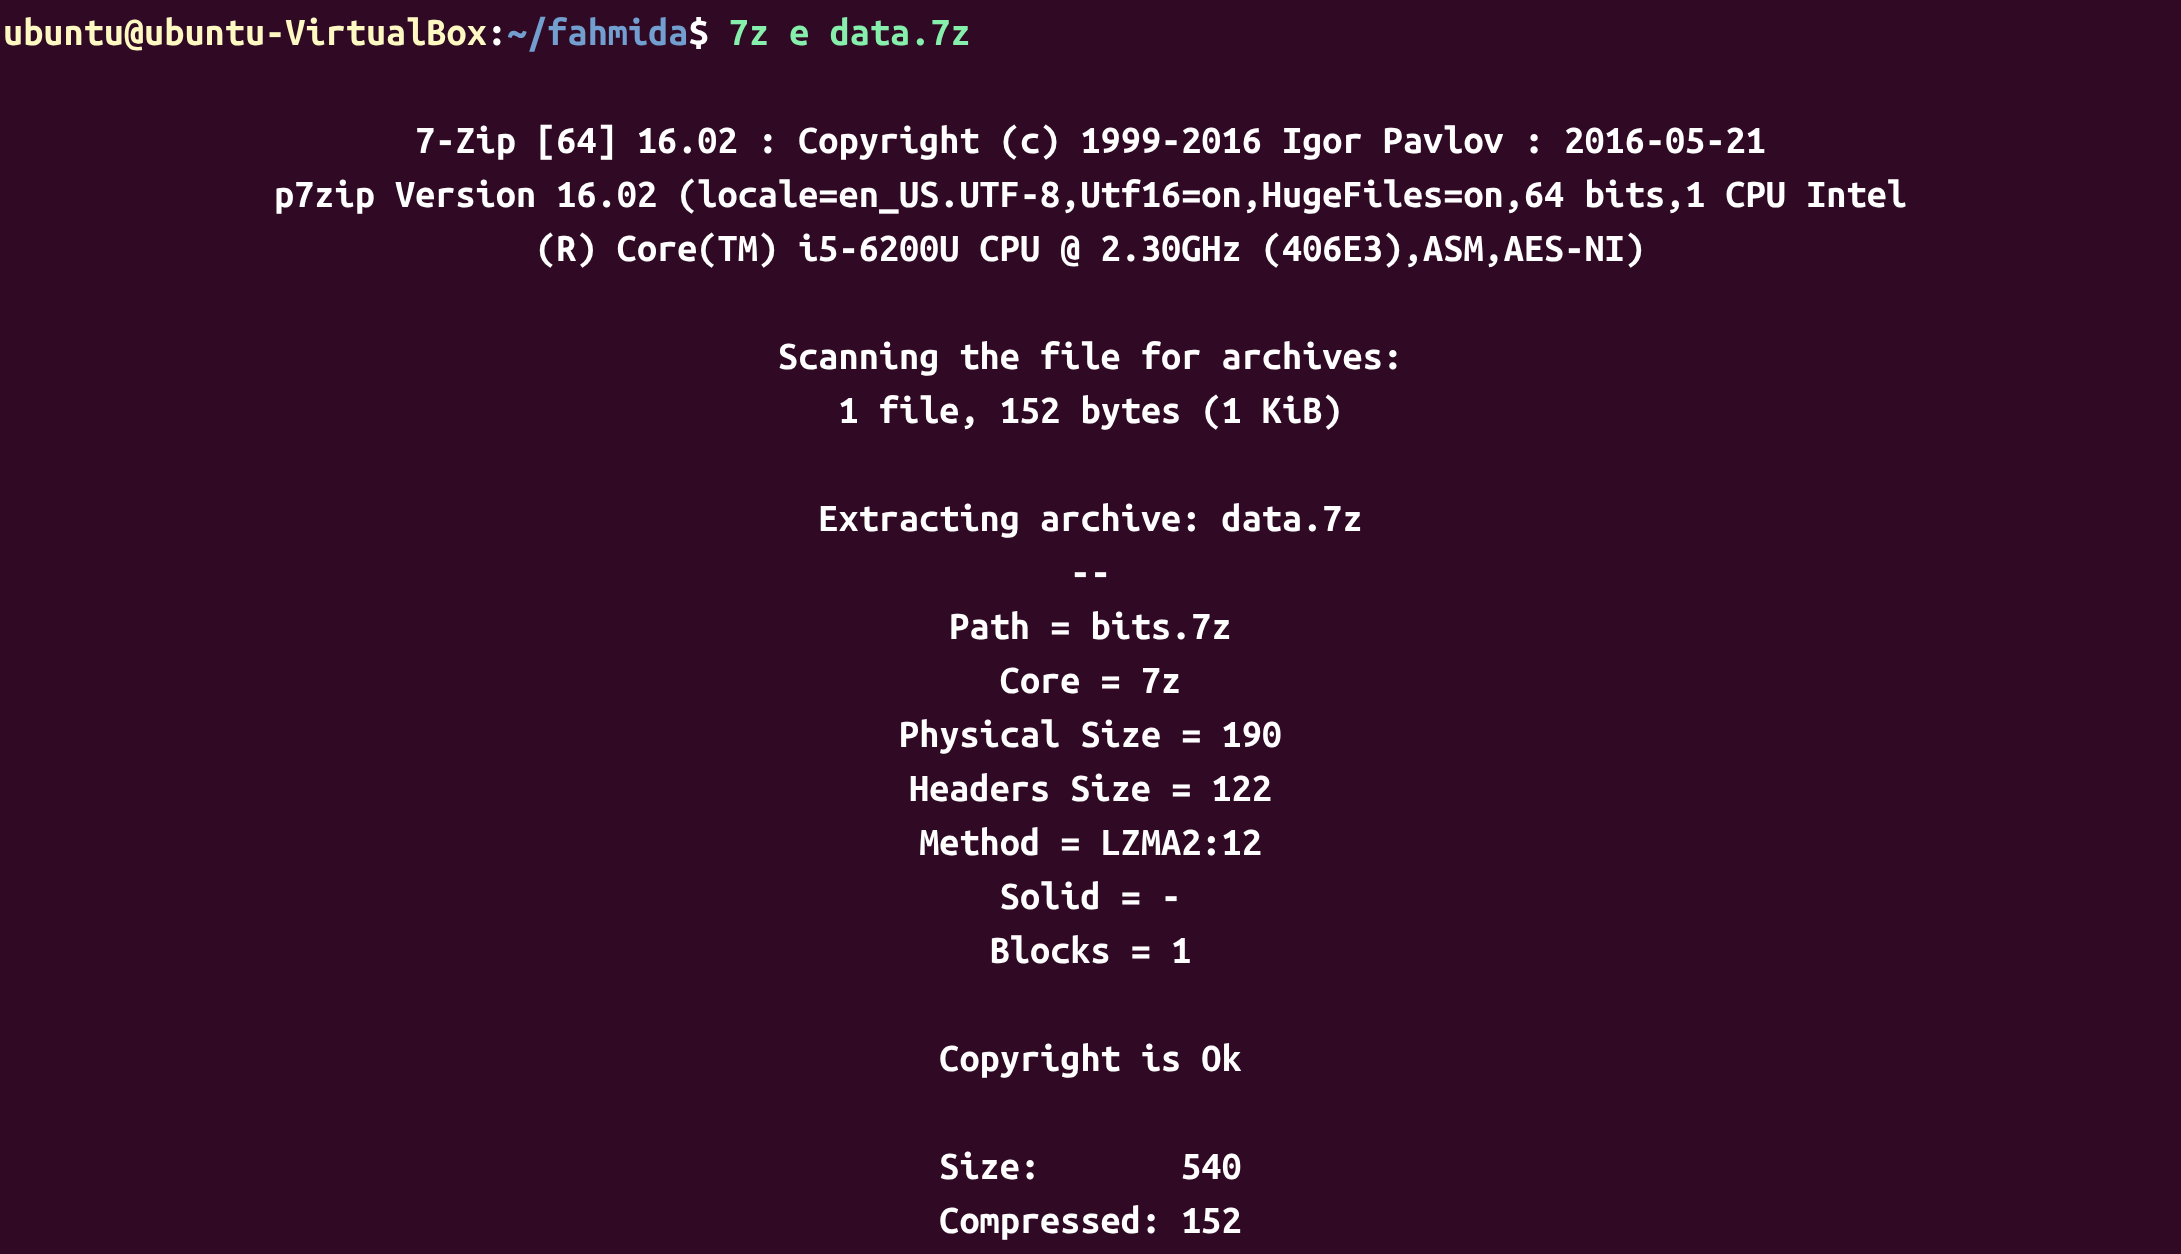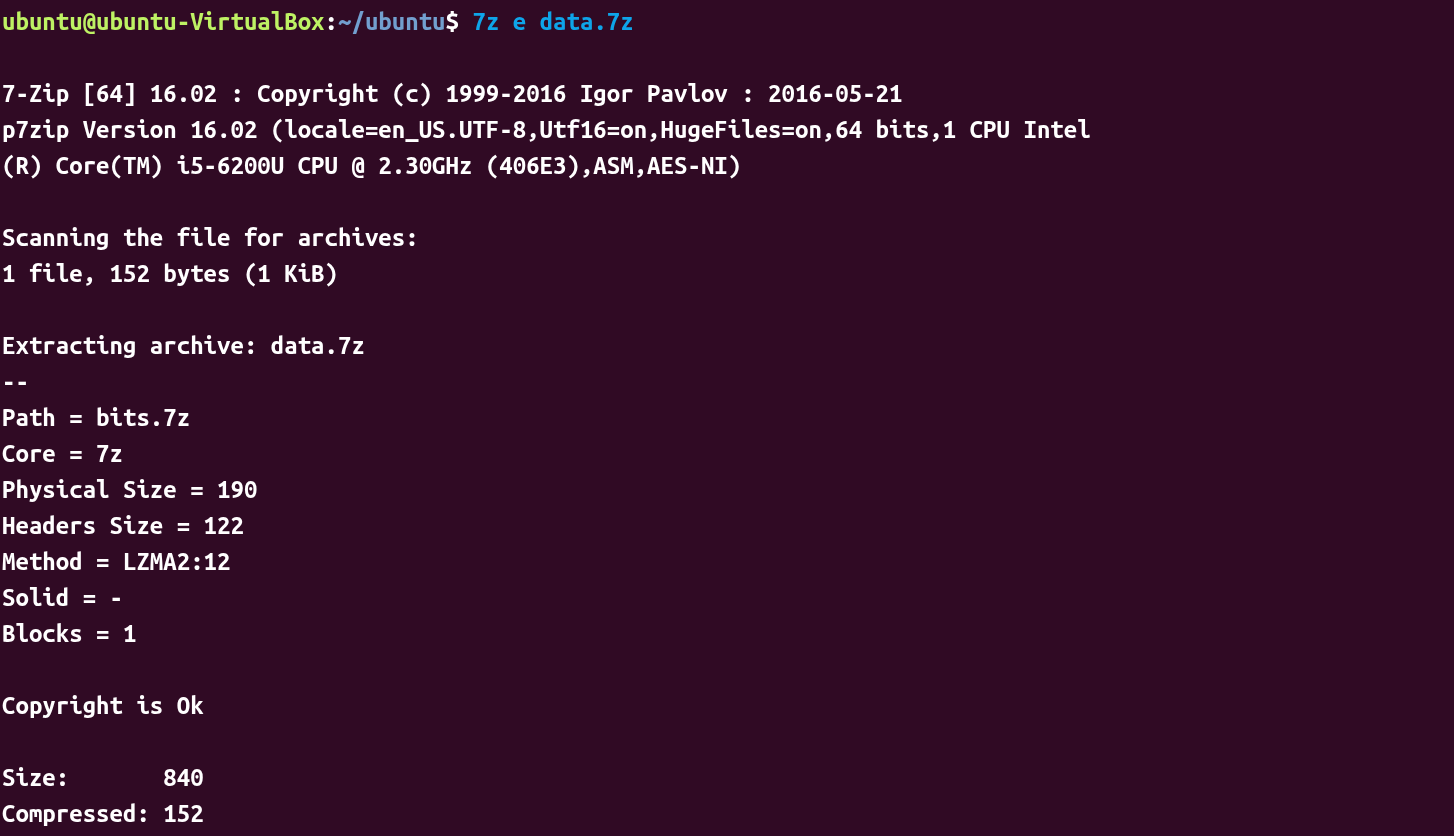--- a/index.html
+++ b/index.html
@@ -13,60 +13,61 @@
       font-family: 'Ubuntu Mono', 'DejaVu Sans Mono', 'Courier New', monospace;
       font-size: 24px;
       line-height: 1.5;
       padding: 4px 2px;
       width: 1454px;
       height: 836px;
       overflow: hidden;
       font-weight: bold;
     }
     .prompt-user {
-      color: #bef264;
+      color: #fef9c3;
     }
     .prompt-sep {
       color: #ffffff;
     }
     .prompt-path {
       color: #729fcf;
     }
     .prompt-dollar {
       color: #ffffff;
     }
     .command {
-      color: #0ea5e9;
+      color: #86efac;
     }
     .output {
       color: #ffffff;
       white-space: pre;
+      text-align: center;
     }
     .terminal-line {
       white-space: pre;
     }
   </style>
 </head>
 <body>
 
-<div class="terminal-line"><span class="prompt-user">ubuntu@ubuntu-VirtualBox</span><span class="prompt-sep">:</span><span class="prompt-path">~</span><span class="prompt-path">/ubuntu</span><span class="prompt-dollar">$</span><span class="command"> 7z e data.7z</span></div>
+<div class="terminal-line"><span class="prompt-user">ubuntu@ubuntu-VirtualBox</span><span class="prompt-sep">:</span><span class="prompt-path">~</span><span class="prompt-path">/fahmida</span><span class="prompt-dollar">$</span><span class="command"> 7z e data.7z</span></div>
 <div class="output">&nbsp;</div>
 <div class="output">7-Zip [64] 16.02 : Copyright (c) 1999-2016 Igor Pavlov : 2016-05-21</div>
 <div class="output">p7zip Version 16.02 (locale=en_US.UTF-8,Utf16=on,HugeFiles=on,64 bits,1 CPU Intel</div>
 <div class="output">(R) Core(TM) i5-6200U CPU @ 2.30GHz (406E3),ASM,AES-NI)</div>
 <div class="output">&nbsp;</div>
 <div class="output">Scanning the file for archives:</div>
 <div class="output">1 file, 152 bytes (1 KiB)</div>
 <div class="output">&nbsp;</div>
 <div class="output">Extracting archive: data.7z</div>
 <div class="output">--</div>
 <div class="output">Path = bits.7z</div>
 <div class="output">Core = 7z</div>
 <div class="output">Physical Size = 190</div>
 <div class="output">Headers Size = 122</div>
 <div class="output">Method = LZMA2:12</div>
 <div class="output">Solid = -</div>
 <div class="output">Blocks = 1</div>
 <div class="output">&nbsp;</div>
 <div class="output">Copyright is Ok</div>
 <div class="output">&nbsp;</div>
-<div class="output">Size:       840</div>
+<div class="output">Size:       540</div>
 <div class="output">Compressed: 152</div>
 
 </body></html>

